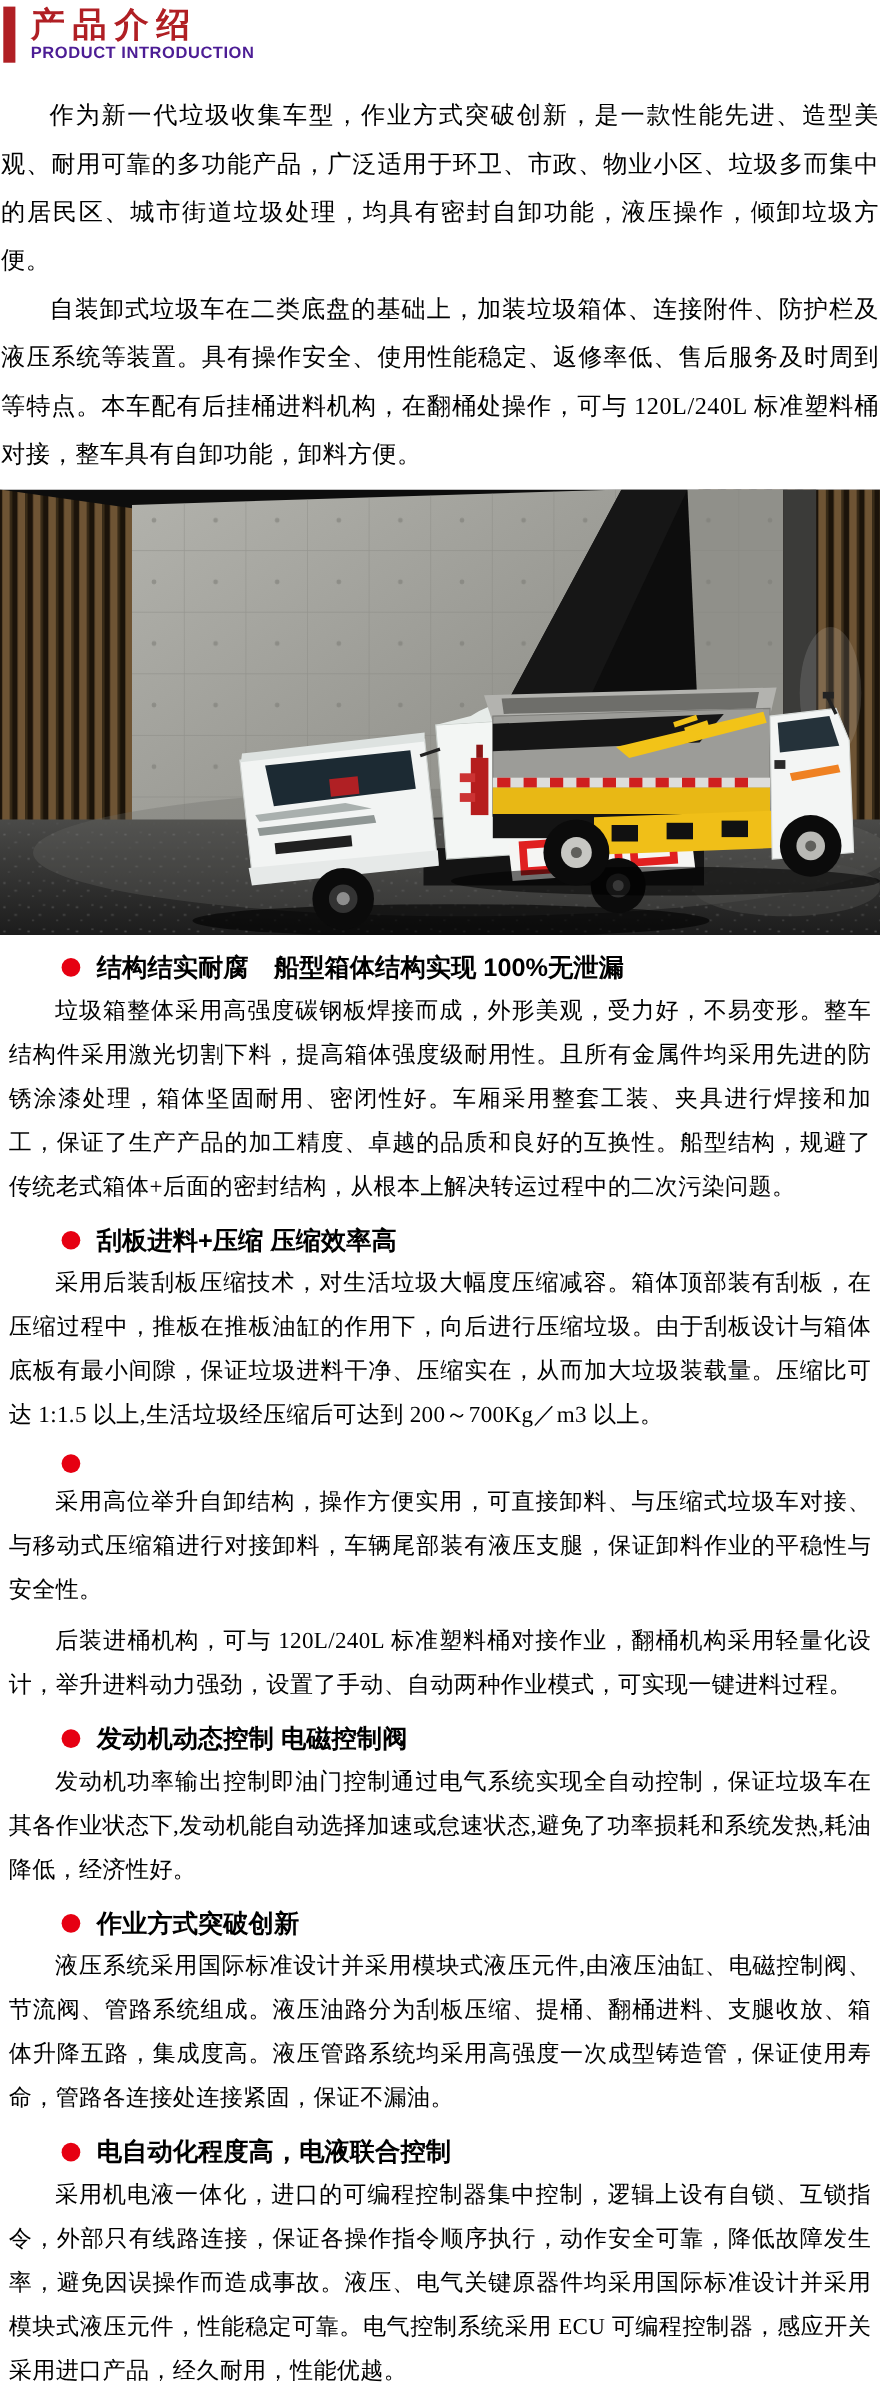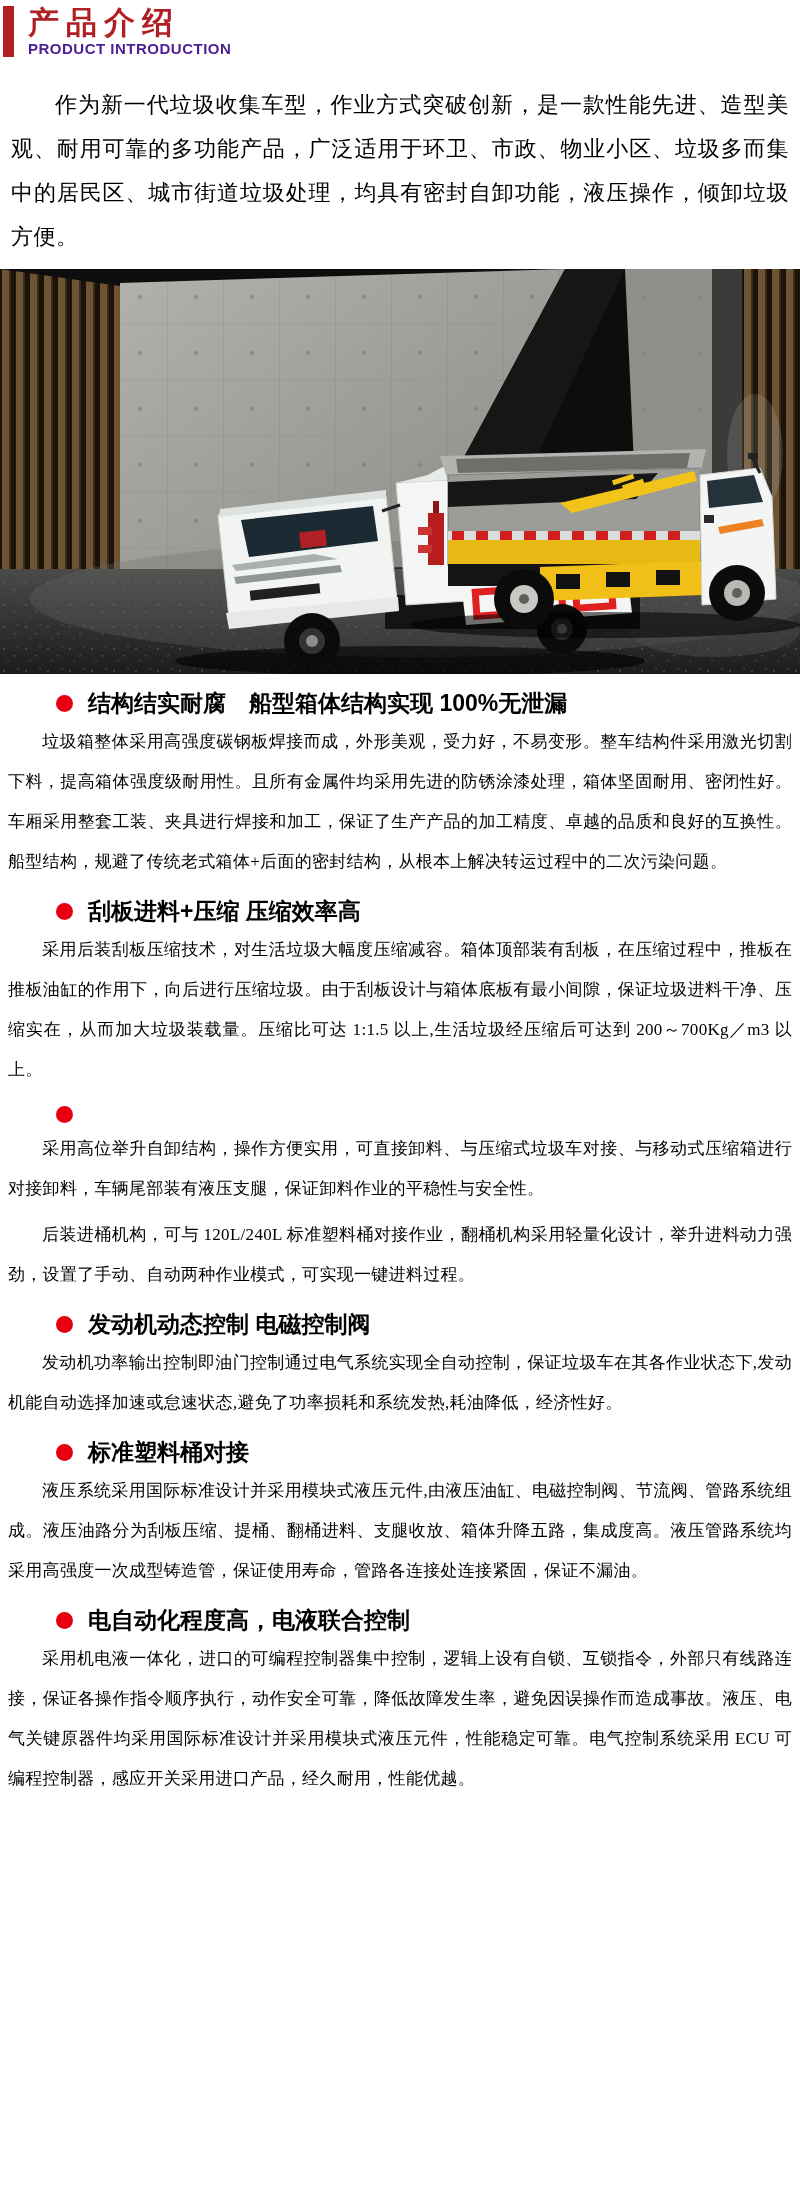--- a/index.html
+++ b/index.html
@@ -44,21 +44,21 @@
     line-height: 17px;
     letter-spacing: 0.5px;
     color: #4c1d95;
   }
   
   .intro-block {
     margin-top: 26px;
   }
   .para {
     margin: 0;
-    padding: 0 11px;
+    padding: 0 1px;
     font-size: 22px;
     line-height: 44px;
     text-align: justify;
     text-indent: 2em;
     letter-spacing: 0.5px;
   }
   
   .hero {
     display: block;
     width: 800px;
@@ -86,21 +86,21 @@
   .feat-title {
     font-family: "Liberation Sans", sans-serif;
     font-weight: bold;
     font-size: 23px;
     line-height: 26px;
     color: #000;
   }
   .feat-body {
     margin: 4px 0 6px 0;
     padding: 0 8px;
-    font-size: 17px;
+    font-size: 21px;
     line-height: 40px;
     text-align: justify;
     text-indent: 2em;
     letter-spacing: 0.3px;
   }
 </style>
 </head>
 <body>
 
 <div>
@@ -108,20 +108,21 @@
   <div class="section-header">
     <div class="red-bar"></div>
     <div class="header-text">
       <div class="header-title">产品介绍</div>
       <div class="header-sub">PRODUCT INTRODUCTION</div>
     </div>
   </div>
 
   <div class="intro-block">
     <p class="para">作为新一代垃圾收集车型，作业方式突破创新，是一款性能先进、造型美观、耐用可靠的多功能产品，广泛适用于环卫、市政、物业小区、垃圾多而集中的居民区、城市街道垃圾处理，均具有密封自卸功能，液压操作，倾卸垃圾方便。</p>
+    <p class="para">自装卸式垃圾车在二类底盘的基础上，加装垃圾箱体、连接附件、防护栏及液压系统等装置。具有操作安全、使用性能稳定、返修率低、售后服务及时周到等特点。本车配有后挂桶进料机构，在翻桶处操作，可与 120L/240L 标准塑料桶对接，整车具有自卸功能，卸料方便。</p>
   </div>
 
   <svg class="hero" viewBox="0 0 800 405" xmlns="http://www.w3.org/2000/svg" preserveAspectRatio="none">
     <defs>
       <pattern id="wood" width="14" height="12" patternUnits="userSpaceOnUse">
         <rect width="14" height="12" fill="#1b130a"></rect>
         <rect x="2" width="7" height="12" fill="#6e5434"></rect>
         <rect x="9" width="2" height="12" fill="#3a2c18"></rect>
       </pattern>
       <pattern id="grid" width="56" height="56" patternUnits="userSpaceOnUse">
@@ -301,21 +302,21 @@
       <div class="feat-head">
         <span class="dot"></span>
         <span class="feat-title">发动机动态控制 电磁控制阀</span>
       </div>
       <p class="feat-body">发动机功率输出控制即油门控制通过电气系统实现全自动控制，保证垃圾车在其各作业状态下,发动机能自动选择加速或怠速状态,避免了功率损耗和系统发热,耗油降低，经济性好。</p>
     </div>
 
     <div>
       <div class="feat-head">
         <span class="dot"></span>
-        <span class="feat-title">标准塑料桶对接</span>
+        <span class="feat-title">作业方式突破创新</span>
       </div>
       <p class="feat-body">液压系统采用国际标准设计并采用模块式液压元件,由液压油缸、电磁控制阀、节流阀、管路系统组成。液压油路分为刮板压缩、提桶、翻桶进料、支腿收放、箱体升降五路，集成度高。液压管路系统均采用高强度一次成型铸造管，保证使用寿命，管路各连接处连接紧固，保证不漏油。</p>
     </div>
 
     <div>
       <div class="feat-head">
         <span class="dot"></span>
         <span class="feat-title">电自动化程度高，电液联合控制</span>
       </div>
       <p class="feat-body">采用机电液一体化，进口的可编程控制器集中控制，逻辑上设有自锁、互锁指令，外部只有线路连接，保证各操作指令顺序执行，动作安全可靠，降低故障发生率，避免因误操作而造成事故。液压、电气关键原器件均采用国际标准设计并采用模块式液压元件，性能稳定可靠。电气控制系统采用 ECU 可编程控制器，感应开关采用进口产品，经久耐用，性能优越。</p>

